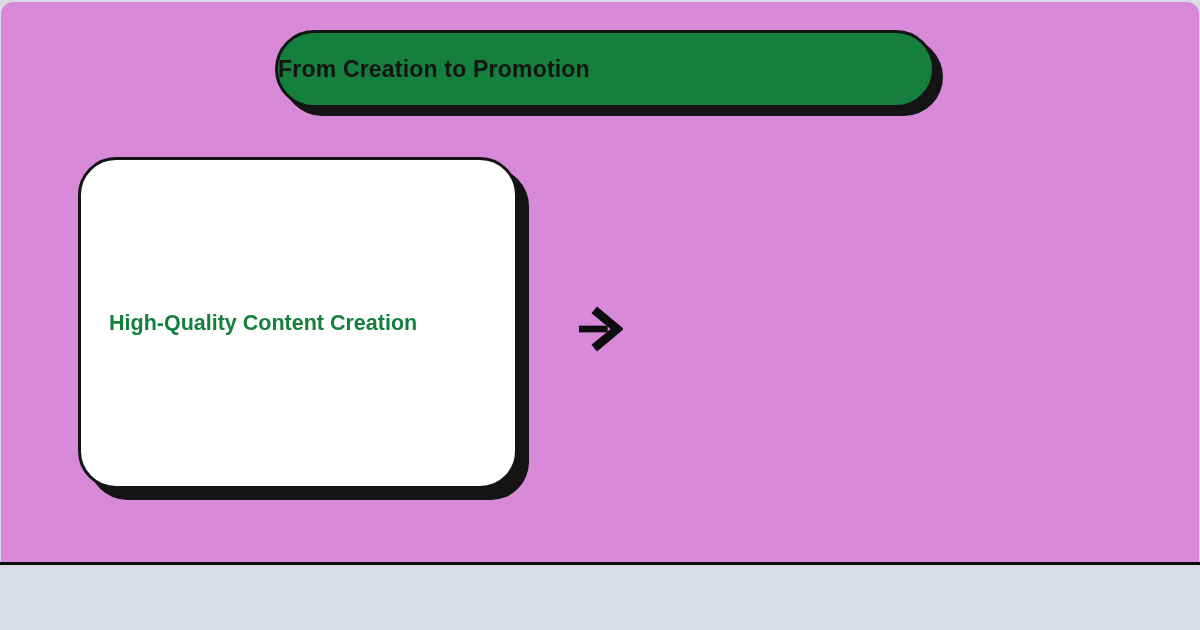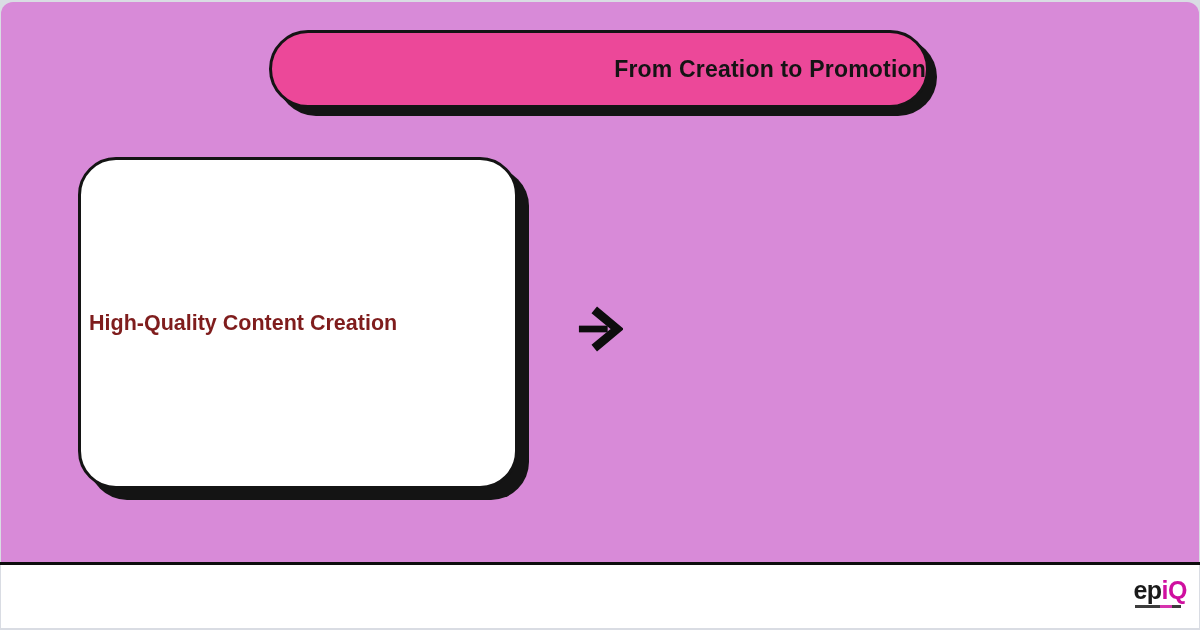--- a/index.html
+++ b/index.html
@@ -30,29 +30,29 @@
     background: #0d0d0d;
   }
   .footer {
     position: absolute;
     top: 565px; left: 1px; right: 1px;
     height: 63px;
     background: #ffffff;
   }
   .title-pill {
     position: absolute;
-    left: 269px; top: 30px;
+    left: 275px; top: 30px;
     width: 660px; height: 78px;
-    background: #ec4899;
+    background: #15803d;
     border: 3px solid #141414;
     border-radius: 39px;
     box-shadow: 8px 8px 0 #141414;
     display: flex;
     align-items: center;
-    justify-content: flex-end;
+    justify-content: flex-start;
   }
   .title-pill span {
     font-size: 23px;
     font-weight: bold;
     color: #141414;
     letter-spacing: 0.2px;
   }
   .step-card {
     position: absolute;
     top: 157px;
@@ -62,22 +62,22 @@
     border-radius: 38px;
     box-shadow: 11px 11px 0 #141414;
     display: flex;
     align-items: center;
   }
   .step-card.left { left: 78px; }
   .step-card.right { left: 675px; }
   .step-card span {
     font-size: 21.5px;
     font-weight: bold;
-    color: #7f1d1d;
-    padding-left: 8px;
+    color: #15803d;
+    padding-left: 28px;
     padding-right: 14px;
   }
   .flow-arrow {
     position: absolute;
     left: 577px; top: 303px;
     width: 46px; height: 52px;
   }
   .logo {
     position: absolute;
     right: 12px; top: 13px;
@@ -119,20 +119,14 @@
   </div>
 
   <svg class="flow-arrow" viewBox="0 0 48 52" aria-hidden="true">
     <path d="M2 26 H32" stroke="#0d0d0d" stroke-width="7" fill="none" stroke-linecap="butt"></path>
     <path d="M18 6 L42 26 L18 46" stroke="#0d0d0d" stroke-width="9" fill="none" stroke-linejoin="miter" stroke-linecap="butt"></path>
   </svg>
 
 
   <div class="divider-line"></div>
 
-  <div class="footer">
-    <div class="logo">
-      <div class="wordmark"><span>ep</span><span class="accent">iQ</span></div>
-      <div class="tagline-bar"></div>
-    </div>
-  </div>
 
 </div>
 
 </body></html>

